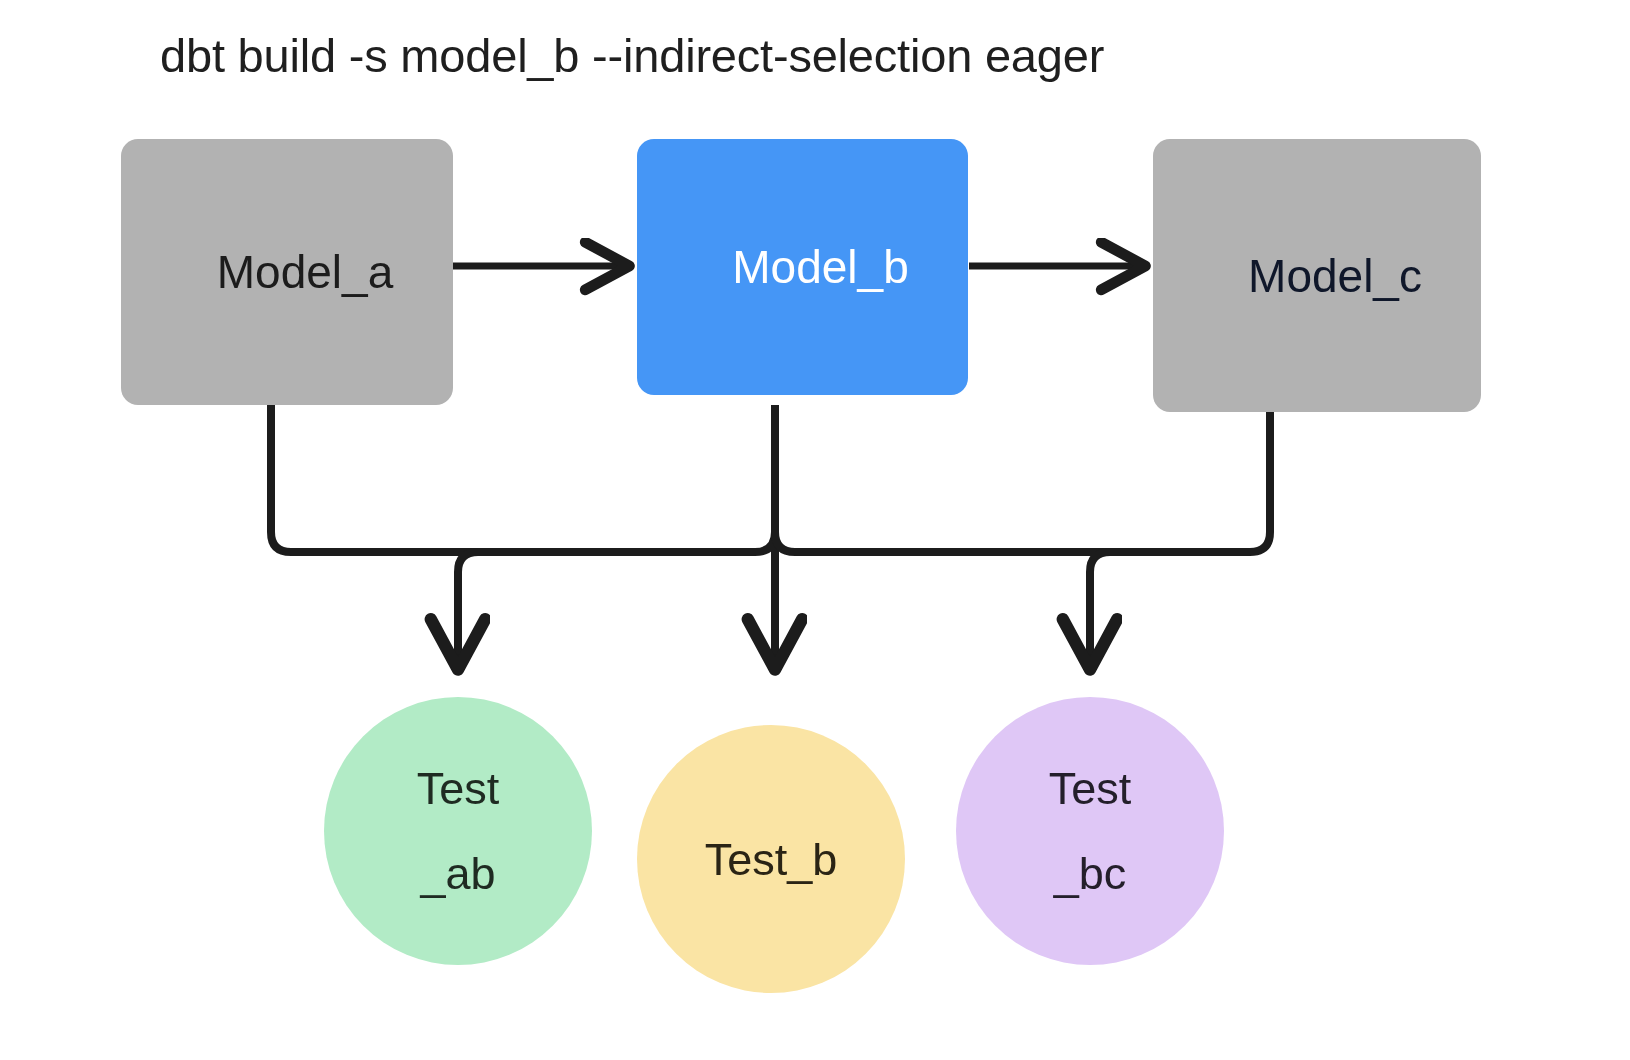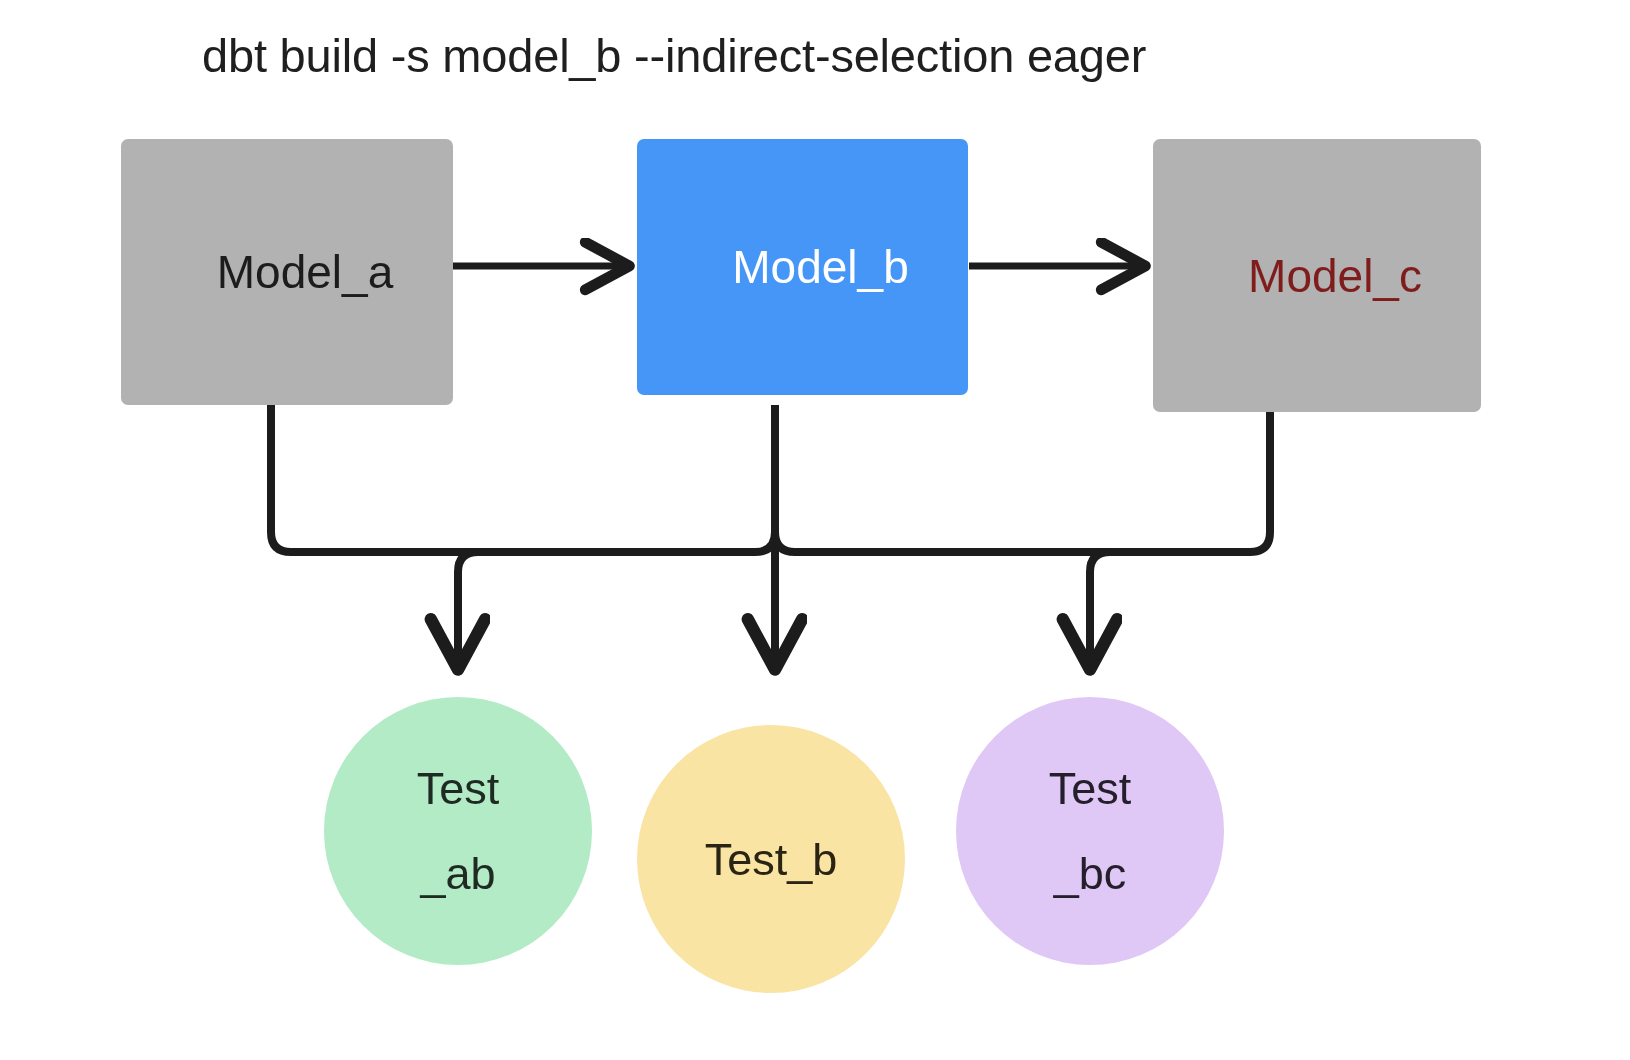--- a/index.html
+++ b/index.html
@@ -26,26 +26,25 @@
   .diagram-title {
     position: absolute;
     left: 160px;
     top: 28px;
     font-size: 47px;
     font-weight: 400;
     color: #1f1f1f;
     letter-spacing: -0.2px;
     white-space: nowrap;
     font-family: "Liberation Sans", sans-serif;
-    margin-left: 42px;
   }
 
   .node-box {
     position: absolute;
-    border-radius: 7px;
+    border-radius: 17px;
     display: flex;
     align-items: center;
     justify-content: center;
     box-sizing: border-box;
     padding-left: 36px;
   }
   .node-box .node-label {
     font-size: 46px;
     font-weight: 400;
     line-height: 1;
@@ -61,21 +60,21 @@
   #model-b {
     left: 637px;  top: 139px;  width: 331px;  height: 256px;
     background: #4596f6;
   }
   #model-b .node-label { color: #ffffff; }
 
   #model-c {
     left: 1153px; top: 139px;  width: 328px;  height: 273px;
     background: #b2b2b2;
   }
-  #model-c .node-label { color: #7f1d1d; }
+  #model-c .node-label { color: #0f172a; }
 
   .node-circle {
     position: absolute;
     border-radius: 50%;
     display: flex;
     flex-direction: column;
     align-items: center;
     justify-content: center;
     box-sizing: border-box;
   }

